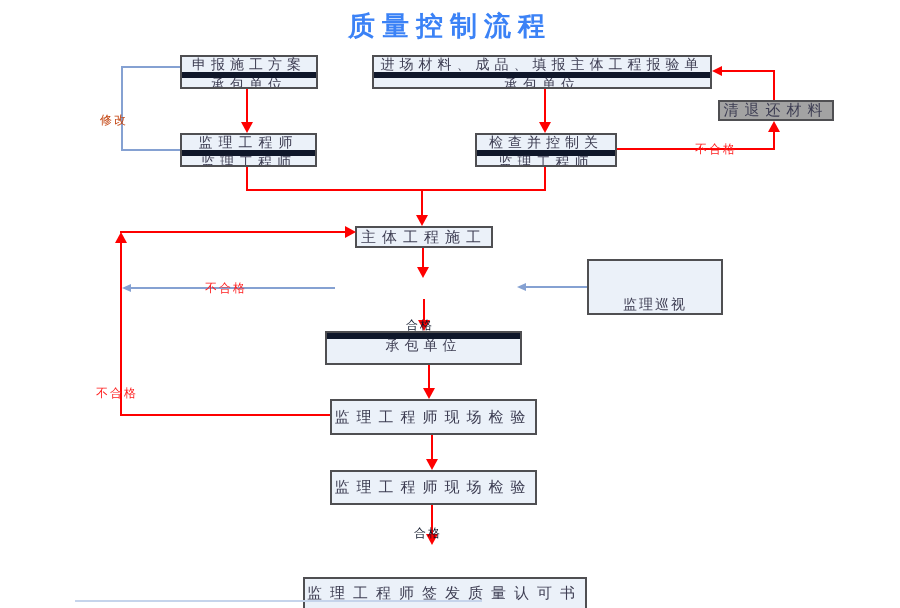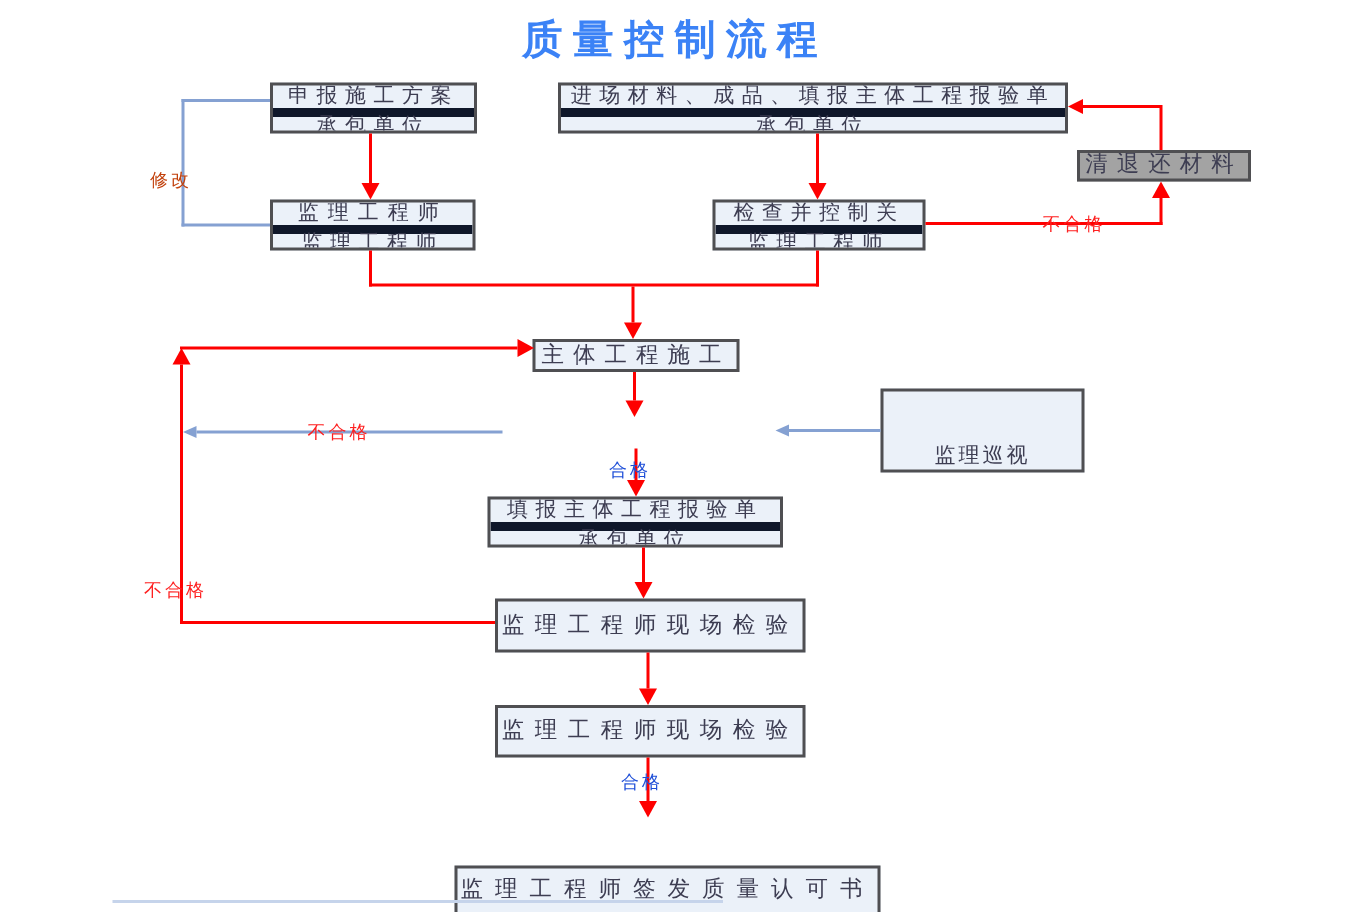--- a/index.html
+++ b/index.html
@@ -21,21 +21,21 @@
   .rline{position:absolute;background:#fe0000;}
   .bline{position:absolute;background:#85a1d2;}
   .ah{position:absolute;width:0;height:0;}
   .ah.down{border-left:6px solid transparent;border-right:6px solid transparent;border-top:11px solid #fe0000;}
   .ah.up{border-left:6px solid transparent;border-right:6px solid transparent;border-bottom:11px solid #fe0000;}
   .ah.left{border-top:5px solid transparent;border-bottom:5px solid transparent;border-right:10px solid #fe0000;}
   .ah.right{border-top:6px solid transparent;border-bottom:6px solid transparent;border-left:11px solid #fe0000;}
   .ah.bleft{border-top:4px solid transparent;border-bottom:4px solid transparent;border-right:9px solid #85a1d2;}
   .lbl{position:absolute;font-size:12px;letter-spacing:2px;white-space:nowrap;}
   .lbl.fail{color:#fe2020;}
-  .lbl.pass{color:#1d4ed8;}
+  .lbl.pass{color:#0f172a;margin-top:12px;}
   .lbl.gray{color:#c2410c;}
   .prewrap{white-space:pre-line;}
   .botline{position:absolute;background:#c6d4eb;}
 </style>
 </head>
 <body>
 
 <div id="canvas">
 
   <div class="title">质量控制流程</div>
@@ -69,21 +69,20 @@
   </div>
 
 
   <div class="node single prewrap" style="left:587px;top:259px;width:136px;height:56px;line-height:17px;letter-spacing:2px;font-size:14px;padding-top:18px;">
     <span class="prewrap">监理巡视
 检查并控制关
 键点</span>
   </div>
 
   <div class="node" style="left:325px;top:331px;width:197px;height:34px;">
-    <div class="cell" style="letter-spacing:5px;">填报主体工程报验单</div>
     <div class="cell second" style="letter-spacing:5px;">承包单位</div>
   </div>
 
   <div class="node single" style="left:330px;top:399px;width:207px;height:36px;line-height:32px;letter-spacing:7px;">
     <span>监理工程师现场检验</span>
   </div>
 
   <div class="node single" style="left:330px;top:470px;width:207px;height:35px;line-height:31px;letter-spacing:7px;">
     <span>监理工程师现场检验</span>
   </div>

